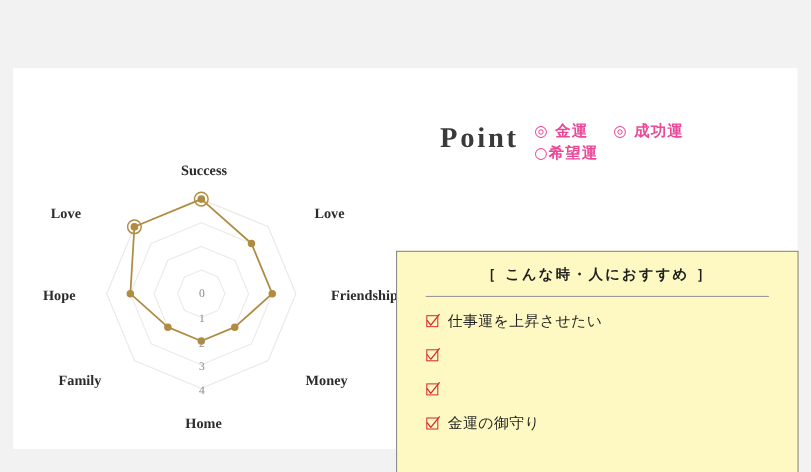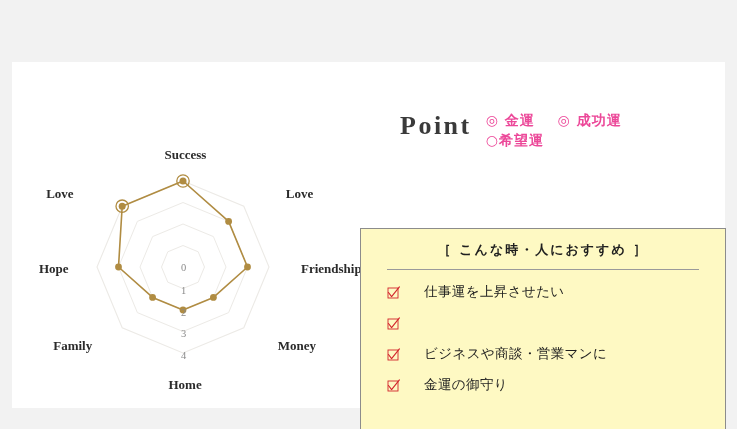--- a/index.html
+++ b/index.html
@@ -99,21 +99,21 @@
     margin:10px 26px 0 26px;
   }
   .check-list{
     margin:0;
     padding:9px 0 0 26px;
     list-style:none;
   }
   .check-item{
     display:flex;
     align-items:center;
-    gap:24px;
+    gap:7px;
     margin-bottom:6px;
     height:25px;
   }
   .check-icon{
     flex:0 0 auto;
     width:13px;height:13px;
     display:inline-block;
     position:relative;
   }
   .check-item-text{
@@ -203,21 +203,20 @@
             <span class="check-icon"><svg width="13" height="13" viewBox="0 0 13 13">
                 <rect x="1" y="2" width="10" height="10" fill="none" stroke="#d3242b" stroke-width="0.9"></rect>
                 <path d="M1.5 6.5 L4.6 10.6 L12.4 0.9" fill="none" stroke="#d3242b" stroke-width="1.1" stroke-linecap="round" stroke-linejoin="round"></path>
               </svg></span>
           </li>
           <li class="check-item">
             <span class="check-icon"><svg width="13" height="13" viewBox="0 0 13 13">
                 <rect x="1" y="2" width="10" height="10" fill="none" stroke="#d3242b" stroke-width="0.9"></rect>
                 <path d="M1.5 6.5 L4.6 10.6 L12.4 0.9" fill="none" stroke="#d3242b" stroke-width="1.1" stroke-linecap="round" stroke-linejoin="round"></path>
               </svg></span>
-            <span class="check-item-text">ビジネスや商談・営業マンに</span>
           </li>
           <li class="check-item">
             <span class="check-icon"><svg width="13" height="13" viewBox="0 0 13 13">
                 <rect x="1" y="2" width="10" height="10" fill="none" stroke="#d3242b" stroke-width="0.9"></rect>
                 <path d="M1.5 6.5 L4.6 10.6 L12.4 0.9" fill="none" stroke="#d3242b" stroke-width="1.1" stroke-linecap="round" stroke-linejoin="round"></path>
               </svg></span>
             <span class="check-item-text">金運の御守り</span>
           </li>
         </ul>
     </div>

